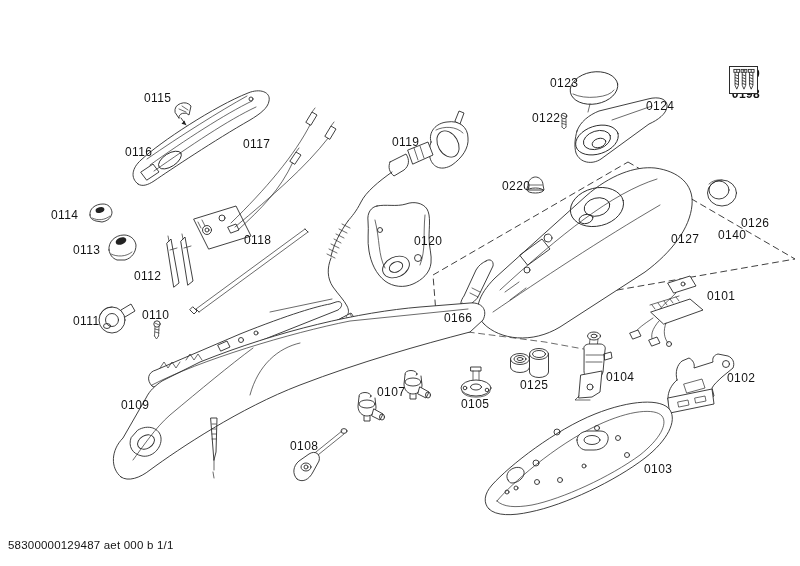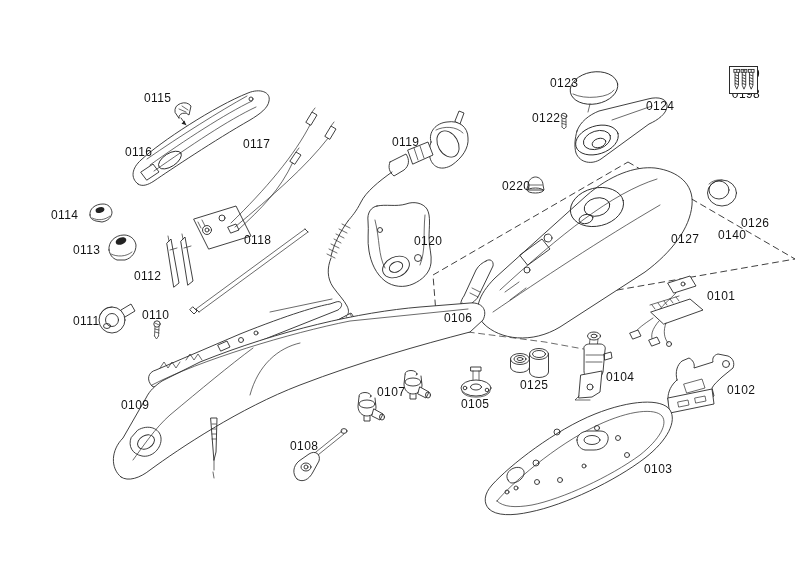--- a/index.html
+++ b/index.html
@@ -13,21 +13,21 @@
   }
   .art .wfill{fill:#ffffff;}
   .art .dfill{fill:#222222;stroke:none;}
   .art .dash{stroke-dasharray:6 4.5;}
   .art .thin{stroke-width:0.7;}
   #labels-layer{position:absolute;left:0;top:0;width:100%;height:100%;pointer-events:none;}
   .part-label{
     position:absolute;font-size:12px;color:#141414;letter-spacing:.4px;
     white-space:nowrap;line-height:1;
   }
-  .legend{position:absolute;left:729px;top:66px;width:34px;}
+  .legend{position:absolute;left:729px;top:66px;width:34px;font-weight:bold;}
   .legend-item{margin-bottom:6px;text-align:center;}
   .legend-box{
     width:27px;height:26px;border:1.6px solid #2b2b2b;background:#fff;
     margin:0 auto;display:block;
   }
   .legend-label{font-size:12px;color:#141414;letter-spacing:.4px;margin-top:1px;}
   .footer{
     position:absolute;left:8px;top:539px;font-size:11.5px;color:#141414;letter-spacing:.2px;
   }
 </style>
@@ -307,25 +307,25 @@
       <circle cx="627" cy="455" r="2.5"></circle>
         <circle cx="584" cy="466" r="2"></circle>
       <path d="M508,480 C505,476 508,470 514,468 C520,466 525,469 524,474 C523,479 517,483 512,483 C510,483 509,482 508,480 Z"></path>
       <circle cx="516" cy="488" r="2"></circle>
         <circle cx="507" cy="492" r="2"></circle>
     </g>
   </svg>
 
   <div id="labels-layer">
       <span class="part-label" style="left: 707px; top: 290px;">0101</span>
-      <span class="part-label" style="left: 727px; top: 384px;">0102</span>
+      <span class="part-label" style="left: 727px; top: 372px;">0102</span>
       <span class="part-label" style="left: 644px; top: 463px;">0103</span>
       <span class="part-label" style="left: 606px; top: 371px;">0104</span>
       <span class="part-label" style="left: 461px; top: 398px;">0105</span>
-      <span class="part-label" style="left: 444px; top: 312px;">0106</span>
+      <span class="part-label" style="left: 444px; top: 312px;">0166</span>
       <span class="part-label" style="left: 377px; top: 386px; text-align: right;">0107</span>
       <span class="part-label" style="left: 290px; top: 440px;">0108</span>
       <span class="part-label" style="left: 121px; top: 399px;">0109</span>
       <span class="part-label" style="left: 142px; top: 309px;">0110</span>
       <span class="part-label" style="left: 73px; top: 315px;">0111</span>
       <span class="part-label" style="left: 134px; top: 270px;">0112</span>
       <span class="part-label" style="left: 73px; top: 244px;">0113</span>
       <span class="part-label" style="left: 51px; top: 209px;">0114</span>
       <span class="part-label" style="left: 144px; top: 92px;">0115</span>
       <span class="part-label" style="left: 125px; top: 146px;">0116</span>
@@ -370,13 +370,14 @@
             <rect x="3.5" y="2.5" width="6" height="3"></rect>
               <path d="M6.5,2.5 V5.5"></path>
             <path d="M4.7,5.5 V19 M8.3,5.5 V19 M4.7,8 L8.3,9.3 M4.7,11 L8.3,12.3 M4.7,14 L8.3,15.3 M4.7,17 L8.3,18.3 M4.7,19 L6.5,23 L8.3,19"></path>
           </g>
         </g>
       </svg>
       <div class="legend-label">0198</div>
     </div>
   </div>
 
+  <div class="footer">58300000129487 aet 000 b 1/1</div>
 </div>
 
 </body></html>

